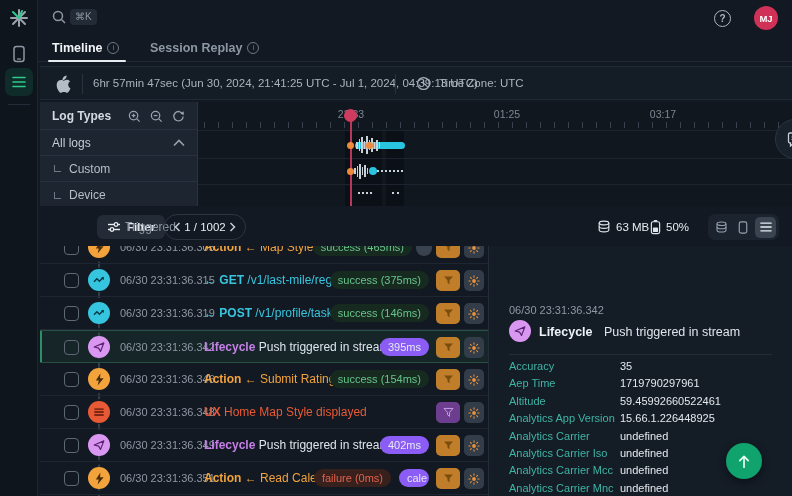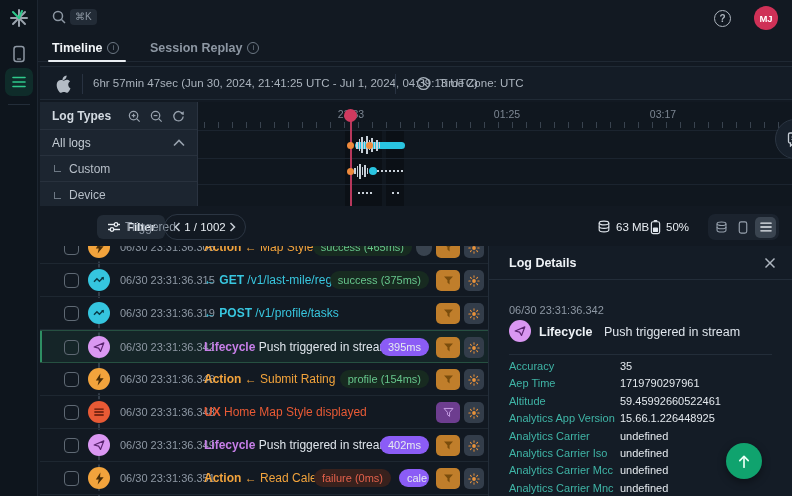--- a/index.html
+++ b/index.html
@@ -428,20 +428,21 @@
       <div class="logrow">
         <div class="cb"></div>
         <div class="logicon network">
           <svg width="12" height="10" viewBox="0 0 14 12">
               <polyline points="1,8 4.5,4.5 7.5,7.5 12,3" fill="none" stroke="#093a46" stroke-width="1.8"></polyline>
               <polygon points="12.8,2.2 12.8,6.2 9.4,3.4" fill="#093a46"></polygon>
             </svg>
         </div>
         <span class="ts">06/30 23:31:36.319</span>
         <span class="msg network"><span class="pfx">← POST</span> <span class="rest">/v1/profile/tasks</span></span>
+        <span class="badge success" style="right:59px;">success (146ms)</span>
         <div class="rowbtn flt">
             <svg width="13" height="13" viewBox="0 0 16 16">
               <path d="M2.5 3h11l-4.2 4.8v5l-2.6-2.2V7.8z" fill="#7a4d0d"></path>
             </svg>
           </div>
         <div class="rowbtn gear">
             <svg width="12" height="12" viewBox="0 0 14 14">
               <circle cx="7" cy="7" r="2.2" fill="#e8923a"></circle>
               <g stroke="#e8923a" stroke-width="1.2" stroke-linecap="round">
                 <line x1="7" y1="1" x2="7" y2="2.6"></line>
@@ -491,21 +492,21 @@
 
       <div class="logrow">
         <div class="cb"></div>
         <div class="logicon action">
           <svg width="11" height="13" viewBox="0 0 12 14">
               <path d="M7 0.5 2 8h3.2L4 13.5 10.5 5.5H6.6z" fill="#4a2d06"></path>
             </svg>
         </div>
         <span class="ts">06/30 23:31:36.346</span>
         <span class="msg action"><span class="pfx">Action</span> <span class="rest">← Submit Rating</span></span>
-        <span class="badge success" style="right:59px;">profile (154ms)</span>
+        <span class="badge success" style="right:59px;">success (154ms)</span>
         <div class="rowbtn flt">
             <svg width="13" height="13" viewBox="0 0 16 16">
               <path d="M2.5 3h11l-4.2 4.8v5l-2.6-2.2V7.8z" fill="#7a4d0d"></path>
             </svg>
           </div>
         <div class="rowbtn gear">
             <svg width="12" height="12" viewBox="0 0 14 14">
               <circle cx="7" cy="7" r="2.2" fill="#e8923a"></circle>
               <g stroke="#e8923a" stroke-width="1.2" stroke-linecap="round">
                 <line x1="7" y1="1" x2="7" y2="2.6"></line>
@@ -616,29 +617,20 @@
                 <line x1="10.1" y1="10.1" x2="11.2" y2="11.2"></line>
                 <line x1="2.8" y1="11.2" x2="3.9" y2="10.1"></line>
                 <line x1="10.1" y1="3.9" x2="11.2" y2="2.8"></line>
               </g>
             </svg>
           </div>
       </div>
     </div>
 
     <section class="details">
-      <div class="dt-header">
-        <span class="dt-title">Log Details</span>
-        <div class="dt-close">
-          <svg width="12" height="12" viewBox="0 0 12 12">
-            <line x1="1.5" y1="1.5" x2="10.5" y2="10.5" stroke="#aeb6bf" stroke-width="1.5"></line>
-            <line x1="10.5" y1="1.5" x2="1.5" y2="10.5" stroke="#aeb6bf" stroke-width="1.5"></line>
-          </svg>
-        </div>
-      </div>
       <span class="dt-ts">06/30 23:31:36.342</span>
       <div class="dt-icon">
         <svg width="12" height="12" viewBox="0 0 16 16">
             <path d="M1.5 8 14.5 2.5 10 14 7.5 9.5z" fill="none" stroke="#5a2470" stroke-width="1.6" stroke-linejoin="round"></path>
           </svg>
       </div>
       <span class="dt-type">Lifecycle</span>
       <span class="dt-msg">Push triggered in stream</span>
       <div class="dt-divider"></div>
 

